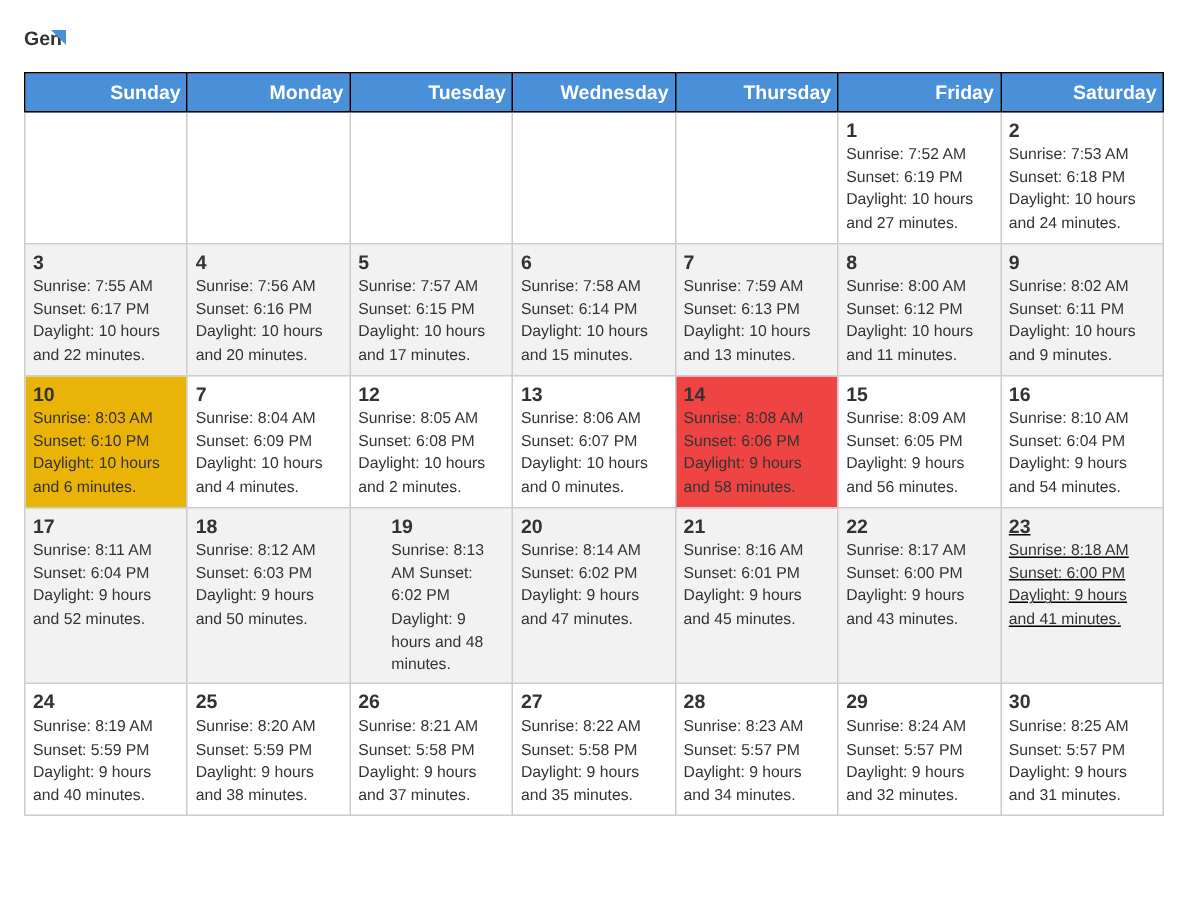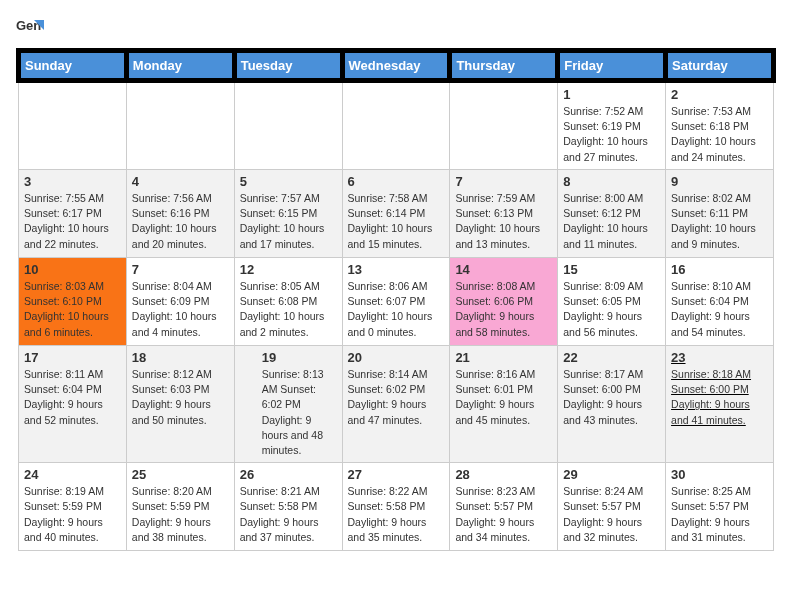--- a/index.html
+++ b/index.html
@@ -52,22 +52,22 @@
       width: 100%;
       border-collapse: collapse;
       table-layout: fixed;
     }
     .calendar th {
       background: #4a90d9;
       color: #fff;
       font-size: 13px;
       font-weight: bold;
       padding: 5px 4px;
-      border: 5px solid #000000;
-      text-align: left;
+      border: 1px solid #000000;
+      text-align: right;
     }
     .calendar td {
       border: 1px solid #ccc;
       vertical-align: top;
       padding: 4px 5px;
       height: 88px;
       background: #fff;
     }
     .calendar tr:nth-child(even) td {
       background: #f7f7f7;
@@ -187,21 +187,21 @@
         </td>
         <td style="background: rgb(242, 242, 242);">
           <span class="day-number">9</span>
           <div class="day-info">Sunrise: 8:02 AM
 Sunset: 6:11 PM
 Daylight: 10 hours
 and 9 minutes.</div>
         </td>
       </tr>
       <tr>
-        <td style="background: #f97316;">
+        <td style="background: #eab308;">
           <span class="day-number">10</span>
           <div class="day-info">Sunrise: 8:03 AM
 Sunset: 6:10 PM
 Daylight: 10 hours
 and 6 minutes.</div>
         </td>
         <td style="background: rgb(255, 255, 255);">
           <span class="day-number">7</span>
           <div class="day-info">Sunrise: 8:04 AM
 Sunset: 6:09 PM
@@ -215,21 +215,21 @@
 Daylight: 10 hours
 and 2 minutes.</div>
         </td>
         <td style="background: rgb(255, 255, 255);">
           <span class="day-number">13</span>
           <div class="day-info">Sunrise: 8:06 AM
 Sunset: 6:07 PM
 Daylight: 10 hours
 and 0 minutes.</div>
         </td>
-        <td style="background: #f9a8d4;">
+        <td style="background: #ef4444;">
           <span class="day-number">14</span>
           <div class="day-info">Sunrise: 8:08 AM
 Sunset: 6:06 PM
 Daylight: 9 hours
 and 58 minutes.</div>
         </td>
         <td style="background: rgb(255, 255, 255);">
           <span class="day-number">15</span>
           <div class="day-info">Sunrise: 8:09 AM
 Sunset: 6:05 PM

